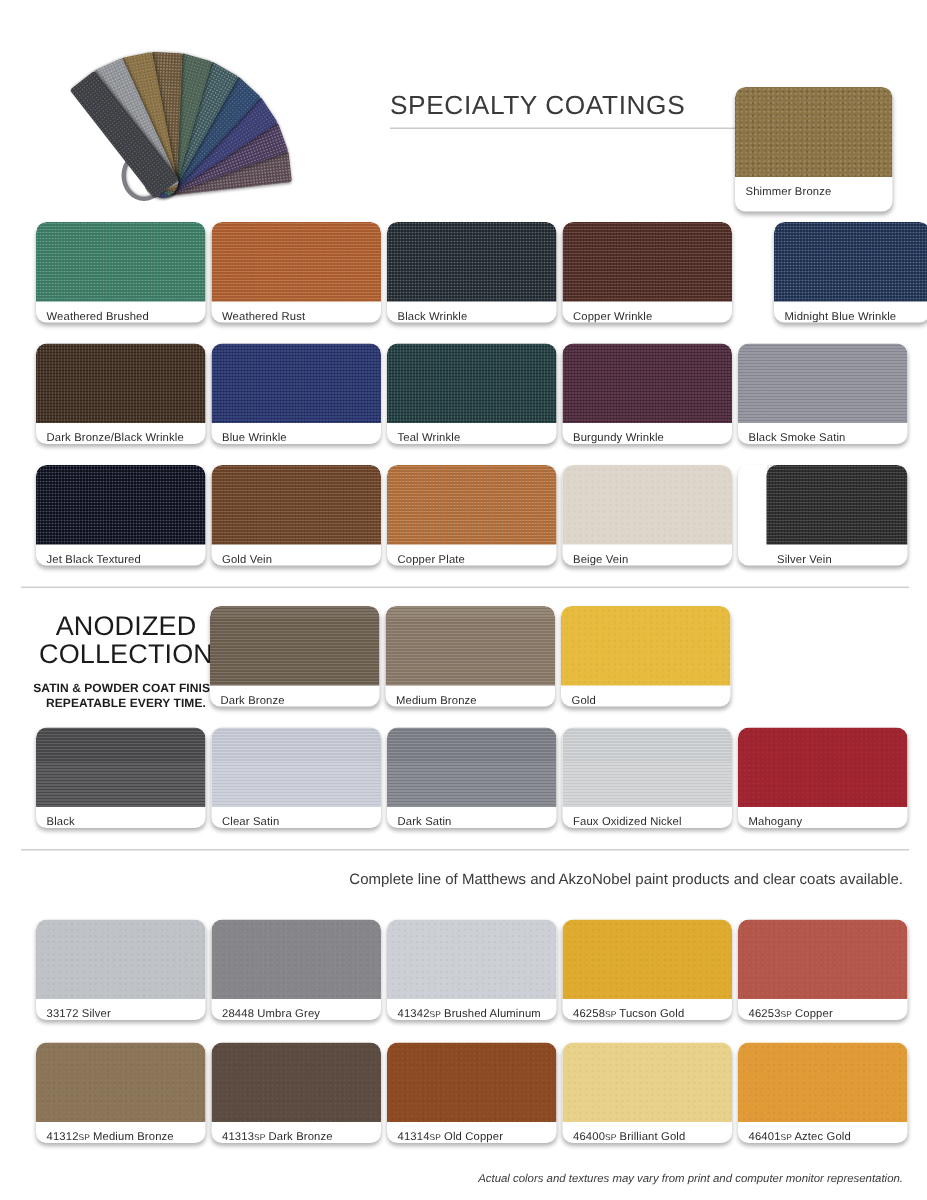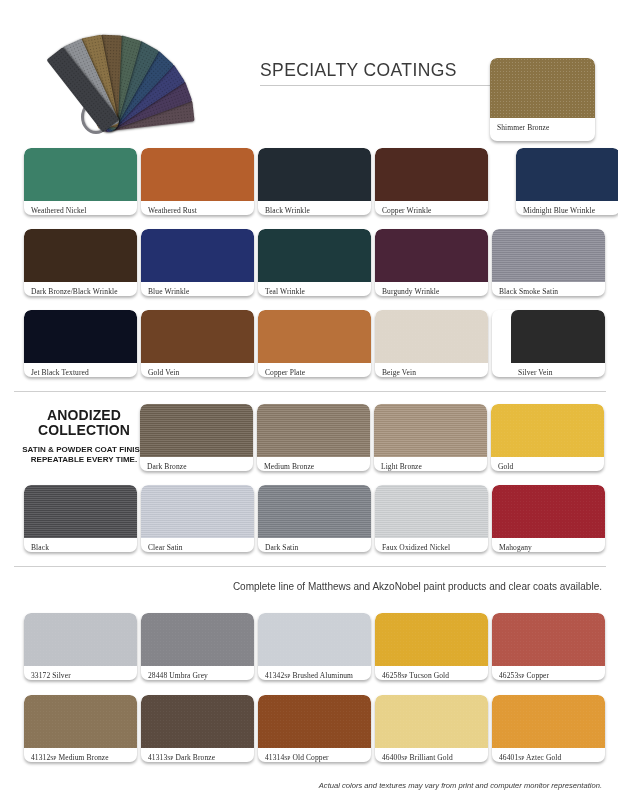--- a/index.html
+++ b/index.html
@@ -55,21 +55,20 @@
     background-image:
       repeating-linear-gradient(180deg, rgba(255,255,255,.35) 0 1px, rgba(0,0,0,.12) 1px 2px);
     background-size: auto;
   }
   .swatch .label {
     font-size: 7.5px;
     color: #2b2b2b;
     padding: 5px 0 0 7px;
     letter-spacing: .1px;
     white-space: nowrap;
-    font-family: Liberation Serif, serif;
   }
   .swatch .label .code-sfx {
     font-size: 5.6px;
     vertical-align: baseline;
     letter-spacing: 0;
   }
 
   
   .fan-deck {
     position: absolute;
@@ -169,22 +168,22 @@
 
   
   .anodized-head {
     position: absolute;
     left: 20px;
     width: 128px;
     text-align: center;
     color: #1b1b1b;
   }
   .anodized-head h2 {
-    font-size: 14px;
-    font-weight: 700;
+    font-size: 18px;
+    font-weight: 400;
     line-height: 1.08;
     letter-spacing: .1px;
   }
   .anodized-head p {
     margin-top: 7px;
     font-size: 8px;
     font-weight: 700;
     line-height: 1.22;
     letter-spacing: .05px;
   }
@@ -230,21 +229,21 @@
   </div>
 
   <div class="swatch shimmer-card">
     <div class="chip" id="featured-chip" style="background: rgb(138, 115, 69);"></div>
     <div class="label">Shimmer Bronze</div>
   </div>
 
   <div class="row" style="top:148px" id="sp-row-0">
       <div class="swatch coarse" style="width: 113px;">
         <div class="chip" style="background: rgb(60, 128, 104); height: 53px;"></div>
-        <div class="label">Weathered Nickel</div>
+        <div class="label">Weathered Brushed</div>
       </div>
       <div class="swatch coarse" style="width: 113px;">
         <div class="chip" style="background: rgb(181, 95, 44); height: 53px;"></div>
         <div class="label">Weathered Rust</div>
       </div>
       <div class="swatch coarse" style="width: 113px;">
         <div class="chip" style="background: rgb(34, 43, 51); height: 53px;"></div>
         <div class="label">Black Wrinkle</div>
       </div>
       <div class="swatch coarse" style="width: 113px;">
@@ -313,24 +312,20 @@
 
   <div class="row" style="left:140px; top:404px" id="an-row-0">
       <div class="swatch brushed" style="width: 113px;">
         <div class="chip" style="background: rgb(109, 96, 80); height: 53px;"></div>
         <div class="label">Dark Bronze</div>
       </div>
       <div class="swatch brushed" style="width: 113px;">
         <div class="chip" style="background: rgb(138, 122, 104); height: 53px;"></div>
         <div class="label">Medium Bronze</div>
       </div>
-      <div class="swatch brushed" style="width: 113px;">
-        <div class="chip" style="background: rgb(166, 146, 124); height: 53px;"></div>
-        <div class="label">Light Bronze</div>
-      </div>
       <div class="swatch smooth" style="width: 113px;">
         <div class="chip" style="background: rgb(230, 187, 62); height: 53px;"></div>
         <div class="label">Gold</div>
       </div>
     </div>
   <div class="row" style="left:24px; top:485px" id="an-row-1">
       <div class="swatch brushed" style="width: 113px;">
         <div class="chip" style="background: rgb(74, 74, 77); height: 53px;"></div>
         <div class="label">Black</div>
       </div>

